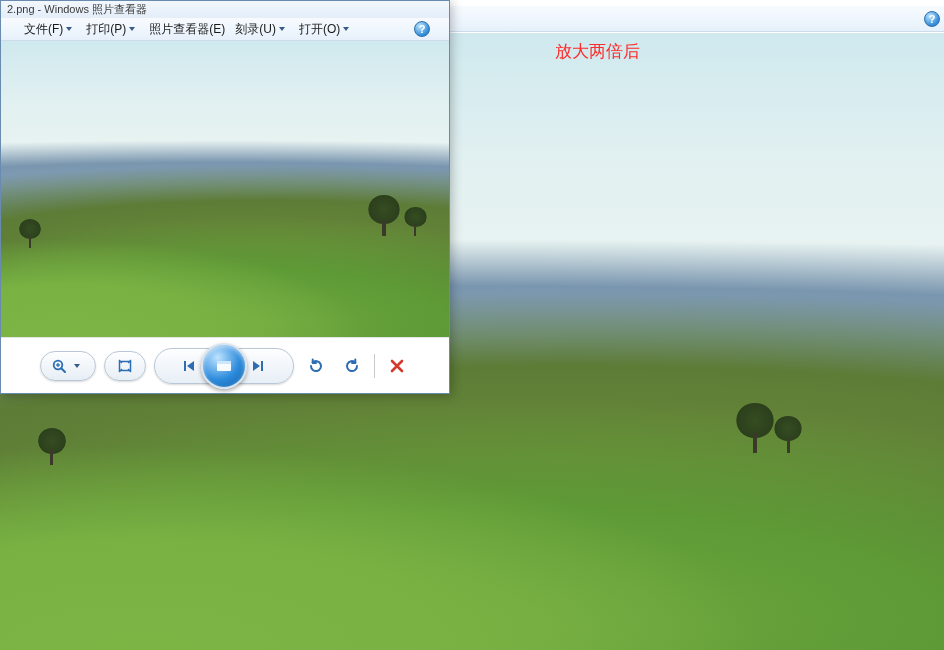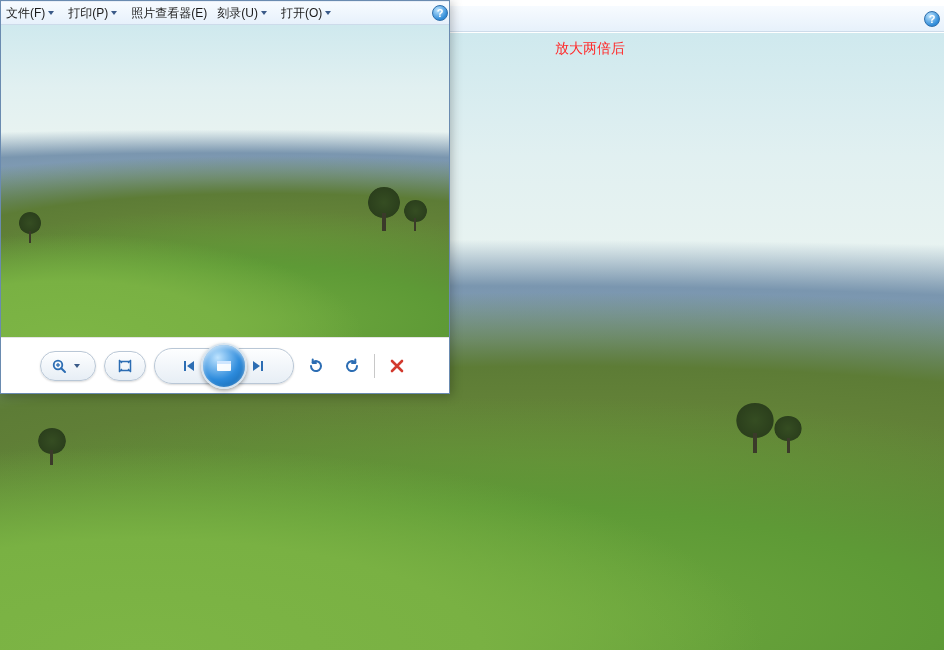--- a/index.html
+++ b/index.html
@@ -80,21 +80,21 @@
   }
   .win-big .image-area {
     position: absolute; left: 0; right: 0; top: 33px; bottom: 0;
   }
   .win-big .image-area .landscape { position:absolute; inset:0; }
 
   .caption {
     position: absolute;
     top: 40px;
     color: #ff2a2a;
-    font-size: 14px;
+    font-size: 17px;
     font-weight: 500;
     z-index: 50;
   }
   .caption.left { left: 230px; }
   .caption.right { left: 555px; }
 
   
   .win-small {
     position: absolute;
     left: 0; top: 0;
@@ -114,21 +114,21 @@
     font-size: 11px;
     overflow: hidden;
     white-space: nowrap;
   }
   .win-small .menubar {
     height: 24px;
     background: linear-gradient(to bottom, #f7fbff 0%, #e7f1fb 100%);
     border-top: 1px solid #e7eef7;
     border-bottom: 1px solid #cddbea;
     display: flex; align-items: center;
-    padding: 0 1px;
+    padding: 0 19px;
     gap: 2px;
   }
   .menu-item {
     padding: 2px 4px;
     color: #1a1a1a;
     display: flex; align-items: center;
     cursor: pointer;
     border-radius: 2px;
   }
   .menu-drop {
@@ -226,20 +226,23 @@
         </div>
     </div>
   </div>
 </div>
 
 <div class="caption left">原图</div>
 <div class="caption right">放大两倍后</div>
 
 <div class="win-small">
 
+  <div class="titlebar">
+    <span>2.png - Windows 照片查看器</span>
+  </div>
 
   <div class="menubar">
     <div class="menu-item">
       <span>文件(F)</span>
       <span class="menu-drop"></span>
     </div>
     <div class="menu-item">
       <span>打印(P)</span>
       <span class="menu-drop"></span>
     </div>

